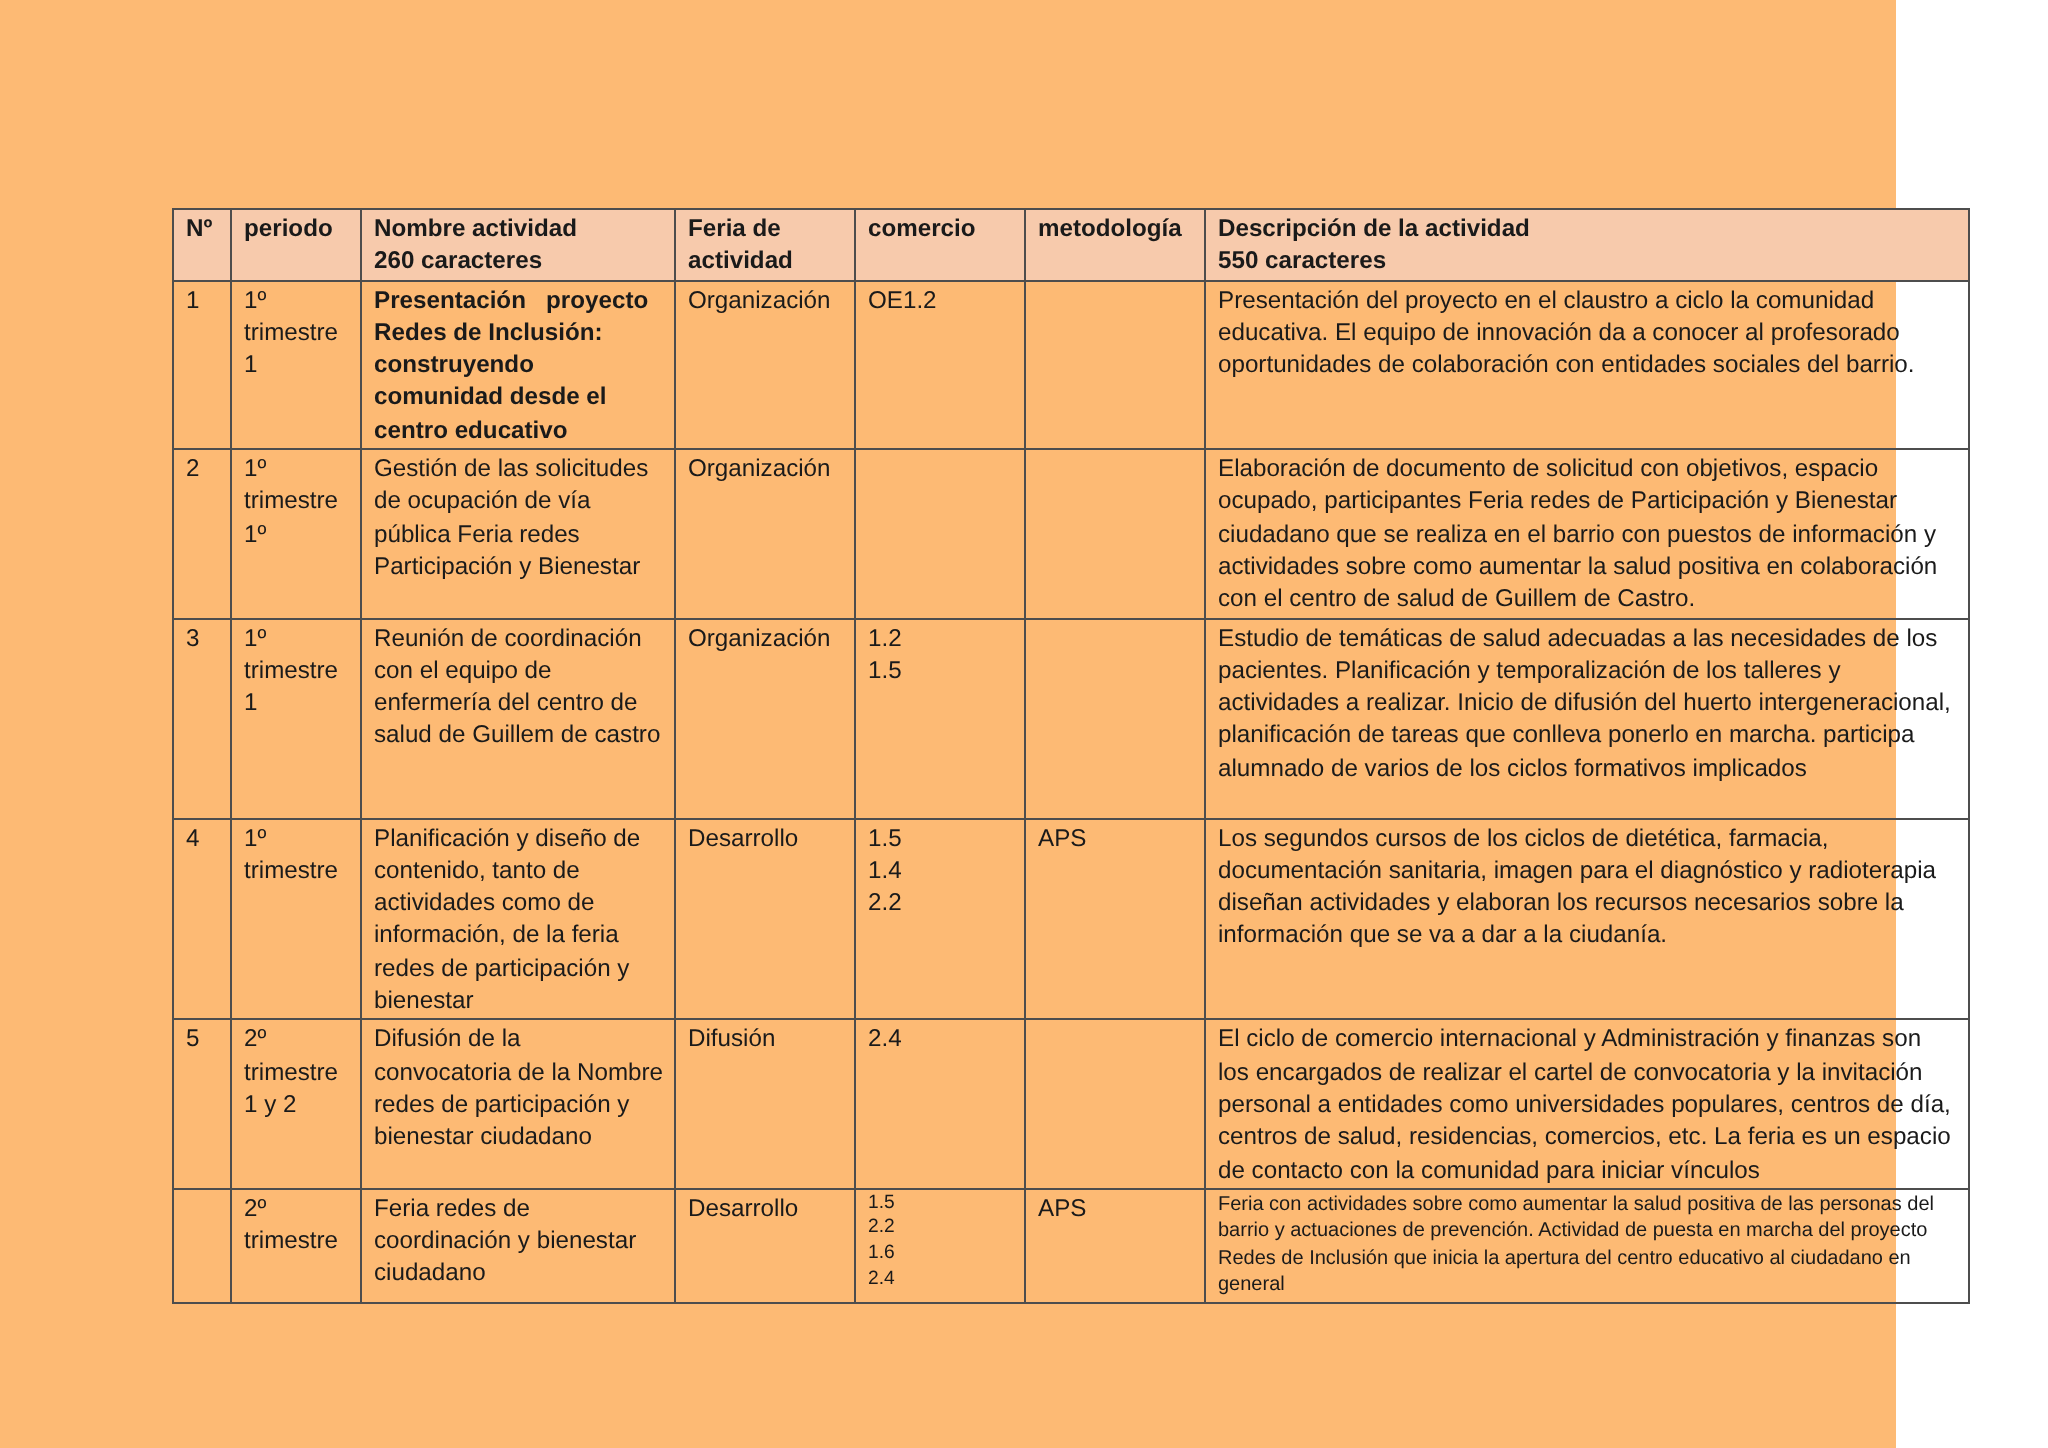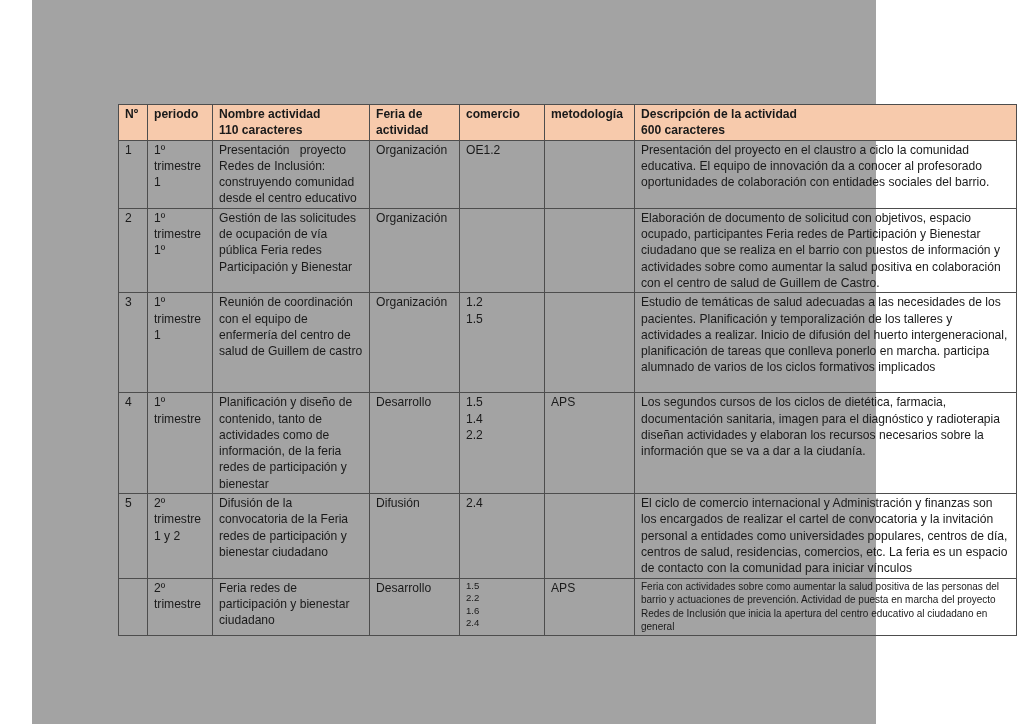--- a/index.html
+++ b/index.html
@@ -11,23 +11,22 @@
     width: 1024px;
     height: 724px;
     position: relative;
     overflow: hidden;
     font-family: "Liberation Sans", "DejaVu Sans", sans-serif;
     color: #1a1a1a;
   }
   .page {
     position: absolute;
     left: 0; top: 0;
-    width: 844px; height: 724px;
-    background: #a3a3a3;
-    margin-left: 32px;
+    width: 948px; height: 724px;
+    background: #fdba74;
   }
   table.plan {
     position: absolute;
     left: 86px;
     top: 104px;
     border-collapse: collapse;
     table-layout: fixed;
     width: 898px;
     font-size: 12.1px;
     line-height: 16.3px;
@@ -78,37 +77,37 @@
         <col class="c-tipo">
         <col class="c-obj">
         <col class="c-met">
         <col class="c-desc">
     </colgroup>
     <thead>
       <tr>
         <th><span class="cell-text">Nº</span></th>
         <th><span class="cell-text">periodo</span></th>
         <th><span class="cell-text">Nombre actividad
-110 caracteres</span></th>
+260 caracteres</span></th>
         <th><span class="cell-text">Feria de
 actividad</span></th>
         <th><span class="cell-text">comercio</span></th>
         <th><span class="cell-text">metodología</span></th>
         <th><span class="cell-text">Descripción de la actividad
-600 caracteres</span></th>
+550 caracteres</span></th>
       </tr>
     </thead>
     <tbody>
 
       <tr class="r1">
         <td>1</td>
         <td><span class="cell-text">1º
 trimestre
 1</span></td>
-        <td style="white-space:pre-wrap;">Presentación   proyecto Redes de Inclusión: construyendo comunidad desde el centro educativo</td>
+        <td style="white-space:pre-wrap;font-weight:bold;">Presentación   proyecto Redes de Inclusión: construyendo comunidad desde el centro educativo</td>
         <td>Organización</td>
         <td class="obj-list">
           <div>OE1.2</div>
         </td>
         <td></td>
         <td>Presentación del proyecto en el claustro a ciclo la comunidad educativa. El equipo de innovación da a conocer al profesorado oportunidades de colaboración con entidades sociales del barrio.</td>
       </tr>
 
       <tr class="r2">
         <td>2</td>
@@ -150,34 +149,34 @@
         </td>
         <td>APS</td>
         <td>Los segundos cursos de los ciclos de dietética, farmacia, documentación sanitaria, imagen para el diagnóstico y radioterapia diseñan actividades y elaboran los recursos necesarios sobre la información que se va a dar a la ciudanía.</td>
       </tr>
 
       <tr class="r5">
         <td>5</td>
         <td><span class="cell-text">2º
 trimestre
 1 y 2</span></td>
-        <td>Difusión de la convocatoria de la Feria redes de participación y bienestar ciudadano</td>
+        <td>Difusión de la convocatoria de la Nombre redes de participación y bienestar ciudadano</td>
         <td>Difusión</td>
         <td class="obj-list">
           <div>2.4</div>
         </td>
         <td></td>
         <td>El ciclo de comercio internacional y Administración y finanzas son los encargados de realizar el cartel de convocatoria y la invitación personal a entidades como universidades populares, centros de día, centros de salud, residencias, comercios, etc. La feria es un espacio de contacto con la comunidad para iniciar vínculos</td>
       </tr>
 
       <tr class="r6">
         <td></td>
         <td><span class="cell-text">2º
 trimestre</span></td>
-        <td>Feria redes de participación y bienestar ciudadano</td>
+        <td>Feria redes de coordinación y bienestar ciudadano</td>
         <td>Desarrollo</td>
         <td class="obj-list small">
           <div>1.5</div>
           <div>2.2</div>
           <div>1.6</div>
           <div>2.4</div>
         </td>
         <td>APS</td>
         <td class="desc-small">Feria con actividades sobre como aumentar la salud positiva de las personas del barrio y actuaciones de prevención. Actividad de puesta en marcha del proyecto Redes de Inclusión que inicia la apertura del centro educativo al ciudadano en general</td>
       </tr>

